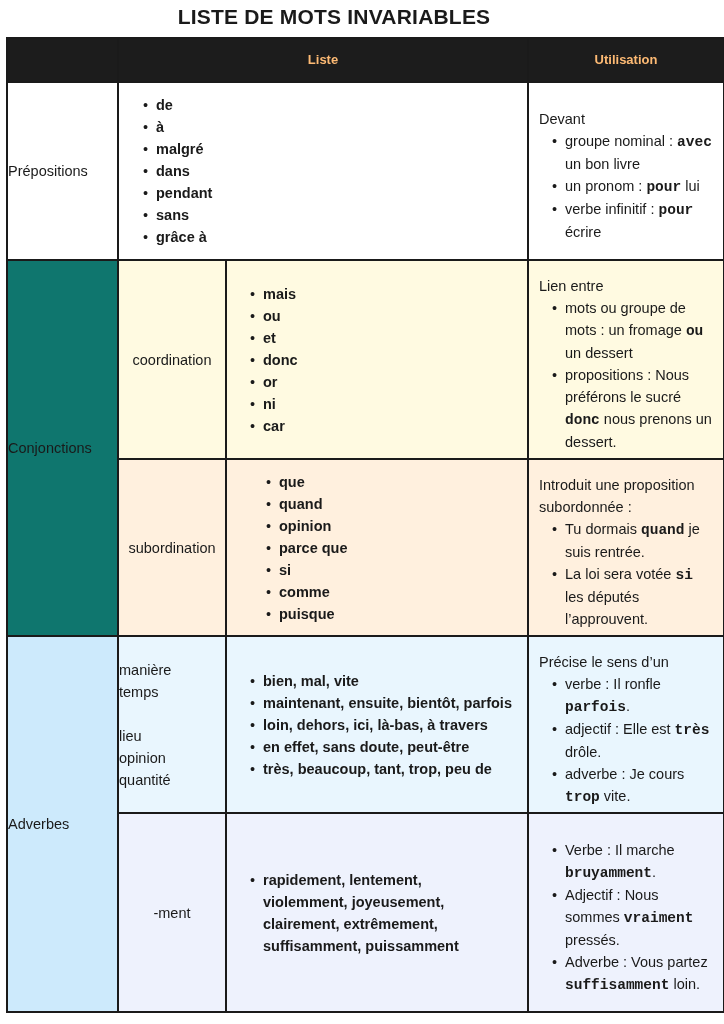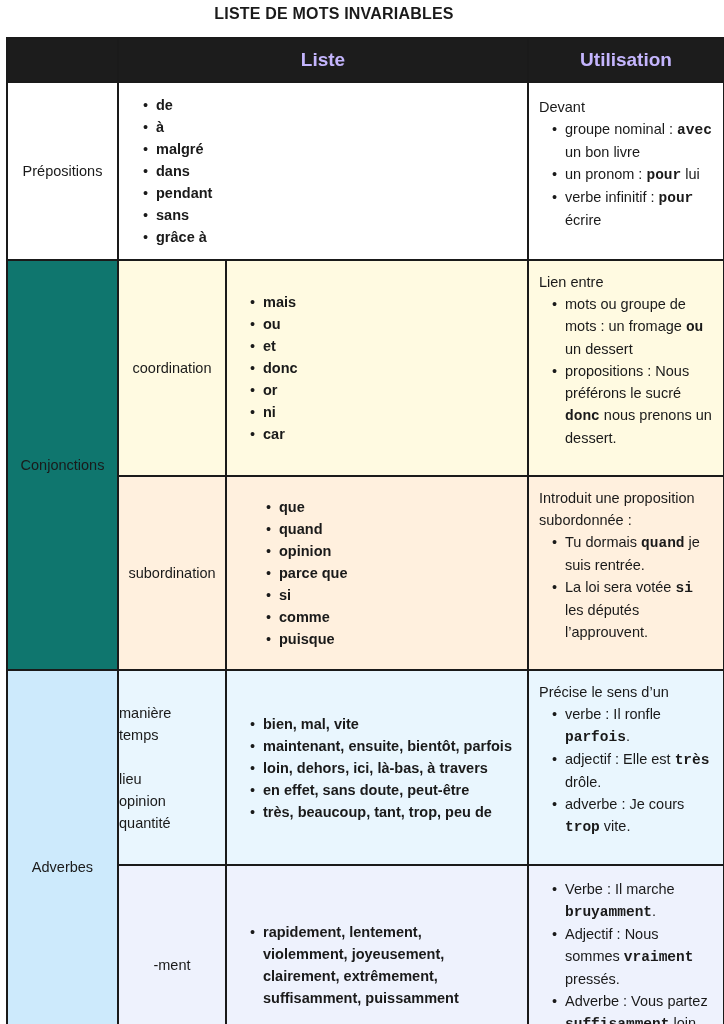--- a/index.html
+++ b/index.html
@@ -1,35 +1,35 @@
 <!DOCTYPE html>
 <html><head>
 <meta charset="utf-8">
 <style>
   html, body { margin: 0; padding: 0; background: #ffffff; }
   body { width: 724px; height: 1024px; position: relative; font-family: "Liberation Sans", sans-serif; color: #1a1a1a; overflow: hidden; }
-  .title { position: absolute; top: 5px; left: 0; width: 668px; text-align: center; font-size: 16px; font-weight: bold; letter-spacing: 0.2px; }
+  .title { position: absolute; top: 5px; left: 0; width: 668px; text-align: center; font-size: 21px; font-weight: bold; letter-spacing: 0.2px; }
   table { position: absolute; left: 6px; top: 37px; width: 717px; border-collapse: collapse; table-layout: fixed; }
   td, th { border: 2px solid #1a1a1a; padding: 0; vertical-align: middle; font-size: 14.5px; line-height: 22px; }
-  th { background: #1c1c1c; color: #c4b5fd; font-weight: bold; height: 42px; text-align: center; font-size: 19px; }
-  .cat { text-align: center; }
+  th { background: #1c1c1c; color: #fdba74; font-weight: bold; height: 42px; text-align: center; font-size: 13px; }
+  .cat { }
   .sub { text-align: center; }
   .white { background: #ffffff; }
   .conj-cat { background: #0f766e; margin-top: 34px; }
   .coord { background: #fffae1; }
   .subord { background: #fff0de; }
   .adv-cat { background: #cdeafc; margin-left: 8px; }
   .adv1 { background: #e9f6fe; }
   .adv2 { background: #eef2fd; }
   ul { margin: 0; padding-left: 36px; list-style: none; }
   ul li { position: relative; }
   ul li::before { content: "•"; position: absolute; left: -13px; font-weight: normal; }
   .words li { font-weight: bold; }
   .words { padding-left: 37px; }
-  .use { padding: 10px 10px 26px 10px; }
+  .use { padding: 10px 10px 1px 10px; }
   .use ul { padding-left: 26px; }
   .use ul li::before { left: -13px; }
   b { font-weight: bold; font-family: Liberation Mono, monospace; }
   .subs-list { padding-left: 0; text-align: left; }
 </style>
 </head>
 <body>
 
 <div class="title">LISTE DE MOTS INVARIABLES</div>
 

